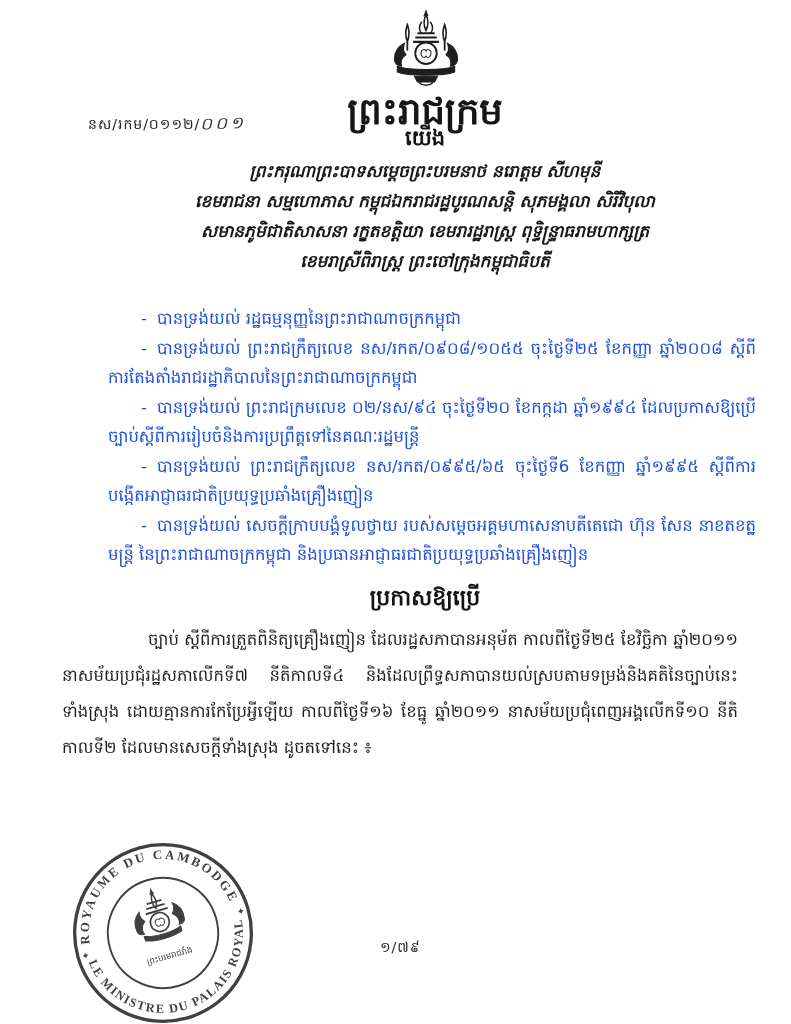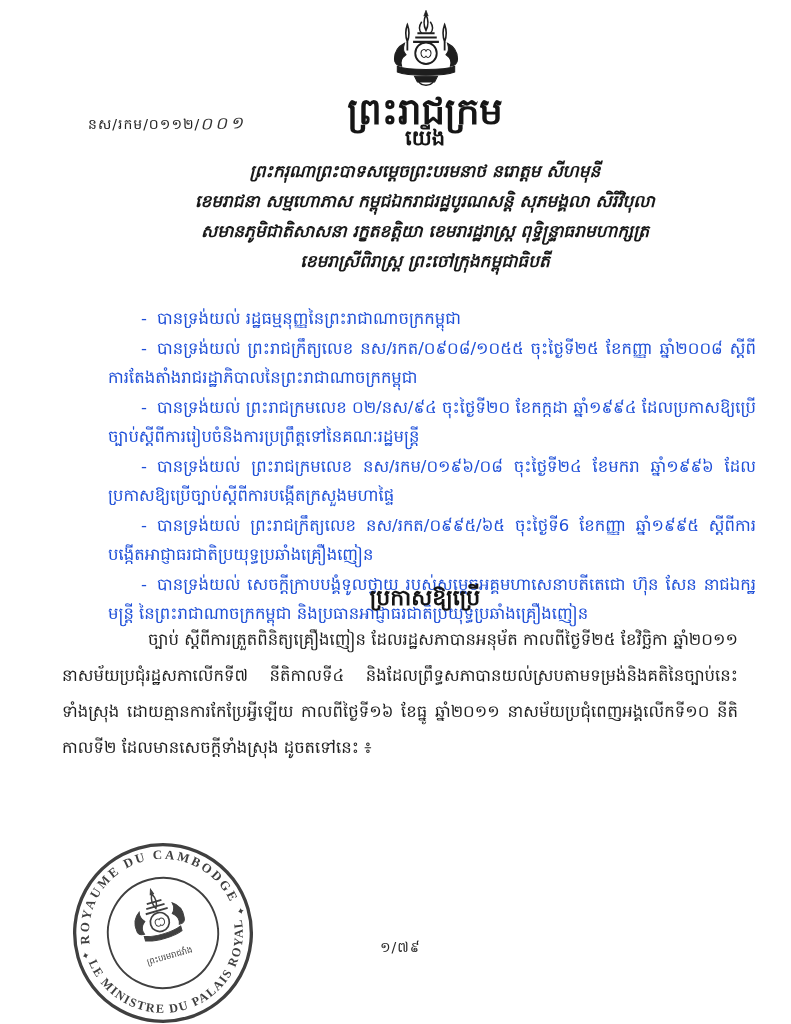--- a/index.html
+++ b/index.html
@@ -102,23 +102,22 @@
     <div>ព្រះករុណាព្រះបាទសម្តេចព្រះបរមនាថ នរោត្តម សីហមុនី</div>
     <div>ខេមរាជនា សម្មហោភាស កម្ពុជឯករាជរដ្ឋបូរណសន្តិ សុភមង្គលា សិរីវិបុលា</div>
     <div>សមានភូមិជាតិសាសនា រក្ខតខត្តិយា ខេមរារដ្ឋរាស្ត្រ ពុទ្ធិន្ទ្រាធរាមហាក្សត្រ</div>
     <div>ខេមរាស្រីពិរាស្ត្រ ព្រះចៅក្រុងកម្ពុជាធិបតី</div>
   </div>
 
   <ul class="citations">
     <li class="citation"><span class="dash">-</span><span>បានទ្រង់យល់ រដ្ឋធម្មនុញ្ញនៃព្រះរាជាណាចក្រកម្ពុជា</span></li>
     <li class="citation"><span class="dash">-</span><span>បានទ្រង់យល់ ព្រះរាជក្រឹត្យលេខ នស/រកត/០៩០៨/១០៥៥ ចុះថ្ងៃទី២៥ ខែកញ្ញា ឆ្នាំ២០០៨ ស្តីពីការតែងតាំងរាជរដ្ឋាភិបាលនៃព្រះរាជាណាចក្រកម្ពុជា</span></li>
     <li class="citation"><span class="dash">-</span><span>បានទ្រង់យល់ ព្រះរាជក្រមលេខ ០២/នស/៩៤ ចុះថ្ងៃទី២០ ខែកក្កដា ឆ្នាំ១៩៩៤ ដែលប្រកាសឱ្យប្រើច្បាប់ស្តីពីការរៀបចំនិងការប្រព្រឹត្តទៅនៃគណៈរដ្ឋមន្ត្រី</span></li>
-    <li class="citation"><span class="dash">-</span><span>បានទ្រង់យល់ ព្រះរាជក្រមលេខ នស/រកម/០១៩៦/០៨ ចុះថ្ងៃទី២៤ ខែមករា ឆ្នាំ១៩៩៦ ដែលប្រកាសឱ្យប្រើច្បាប់ស្តីពីការបង្កើតក្រសួងមហាផ្ទៃ</span></li>
     <li class="citation"><span class="dash">-</span><span>បានទ្រង់យល់ ព្រះរាជក្រឹត្យលេខ នស/រកត/០៩៩៥/៦៥ ចុះថ្ងៃទី6 ខែកញ្ញា ឆ្នាំ១៩៩៥ ស្តីពីការបង្កើតអាជ្ញាធរជាតិប្រយុទ្ធប្រឆាំងគ្រឿងញៀន</span></li>
-    <li class="citation"><span class="dash">-</span><span>បានទ្រង់យល់ សេចក្តីក្រាបបង្គំទូលថ្វាយ របស់សម្តេចអគ្គមហាសេនាបតីតេជោ ហ៊ុន សែន នាជឯករ្ឋមន្ត្រី នៃព្រះរាជាណាចក្រកម្ពុជា និងប្រធានអាជ្ញាធរជាតិប្រយុទ្ធប្រឆាំងគ្រឿងញៀន</span></li>
+    <li class="citation"><span class="dash">-</span><span>បានទ្រង់យល់ សេចក្តីក្រាបបង្គំទូលថ្វាយ របស់សម្តេចអគ្គមហាសេនាបតីតេជោ ហ៊ុន សែន នាខតខត្ឋមន្ត្រី នៃព្រះរាជាណាចក្រកម្ពុជា និងប្រធានអាជ្ញាធរជាតិប្រយុទ្ធប្រឆាំងគ្រឿងញៀន</span></li>
   </ul>
 
   <h2 class="promulgation">ប្រកាសឱ្យប្រើ</h2>
 
   <p class="body-par">ច្បាប់ ស្តីពីការត្រួតពិនិត្យគ្រឿងញៀន ដែលរដ្ឋសភាបានអនុម័ត កាលពីថ្ងៃទី២៥ ខែវិច្ឆិកា ឆ្នាំ២០១១ នាសម័យប្រជុំរដ្ឋសភាលើកទី៧ នីតិកាលទី៤ និងដែលព្រឹទ្ធសភាបានយល់ស្របតាមទម្រង់និងគតិនៃច្បាប់នេះទាំងស្រុង ដោយគ្មានការកែប្រែអ្វីឡើយ កាលពីថ្ងៃទី១៦ ខែធ្នូ ឆ្នាំ២០១១ នាសម័យប្រជុំពេញអង្គលើកទី១០ នីតិកាលទី២ ដែលមានសេចក្តីទាំងស្រុង ដូចតទៅនេះ ៖</p>
 
   <div class="stamp">
     <svg viewBox="0 0 200 200" width="190" height="190">
       <defs>
         <path id="arcTop" d="M 22 100 A 78 78 0 0 1 178 100"></path>

